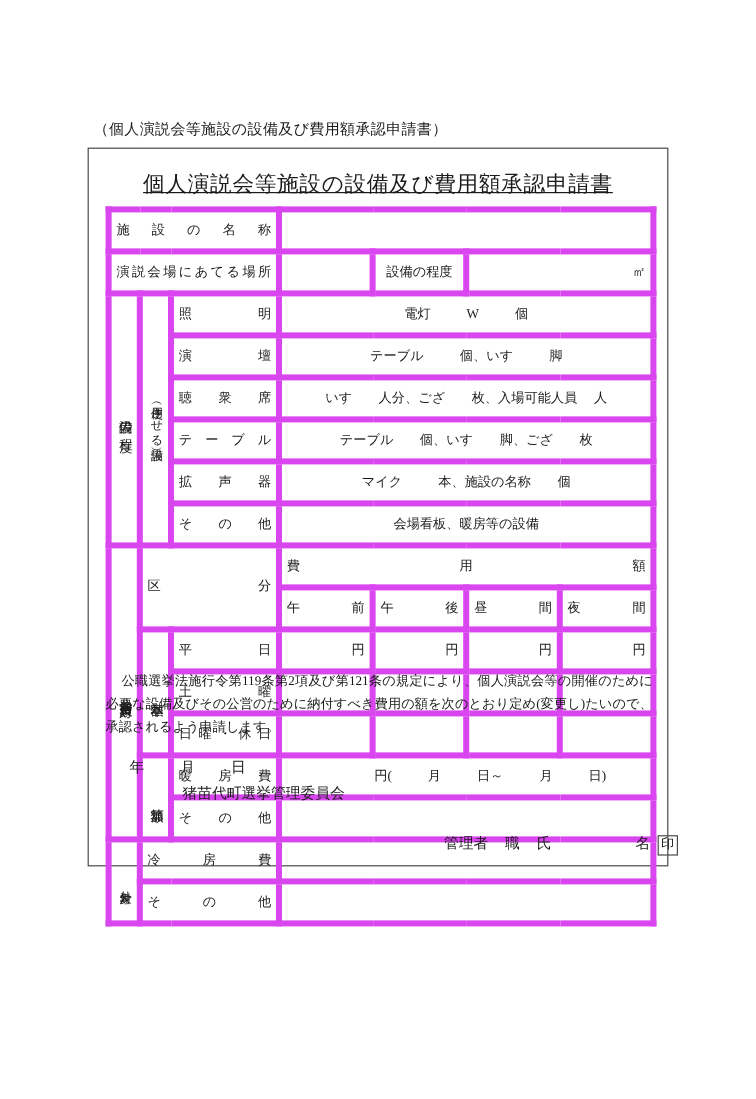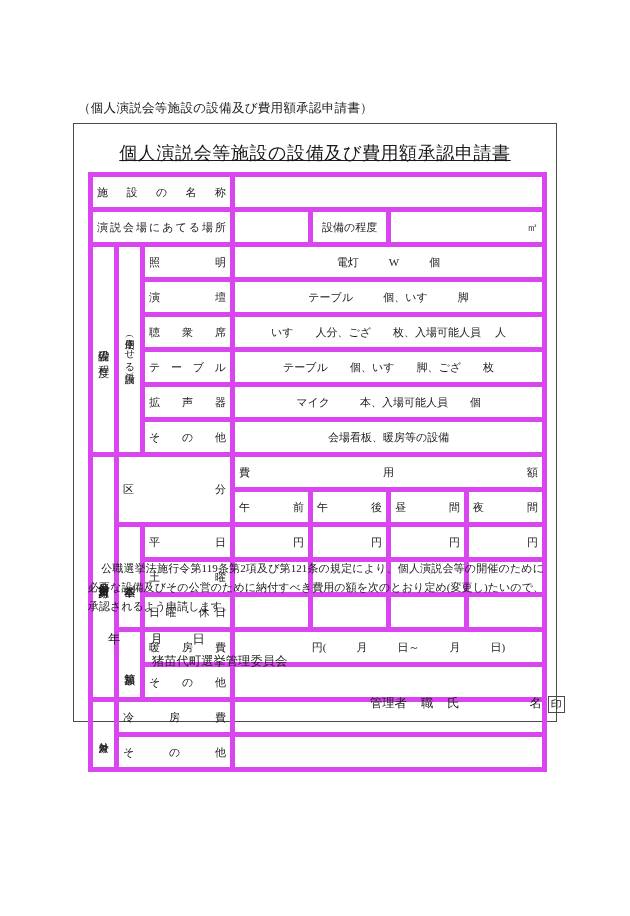--- a/index.html
+++ b/index.html
@@ -165,21 +165,21 @@
       <tr>
         <td class="lbl">テーブル</td>
         <td class="val" colspan="4">
           <span>テーブル</span><span class="sp2"></span><span>個、いす</span><span class="sp2"></span><span>脚、ござ</span><span class="sp2"></span><span>枚</span>
         </td>
       </tr>
 
       <tr>
         <td class="lbl">拡声器</td>
         <td class="val" colspan="4">
-          <span>マイク</span><span class="sp3"></span><span>本、入場可能人員</span><span class="sp2"></span><span>個</span>
+          <span>マイク</span><span class="sp3"></span><span>本、施設の名称</span><span class="sp2"></span><span>個</span>
         </td>
       </tr>
 
       <tr>
         <td class="lbl">その他</td>
         <td class="val" colspan="4">会場看板、暖房等の設備</td>
       </tr>
 
       <tr>
         <td class="vert vert-narrow" rowspan="7">公営費用対象</td>

